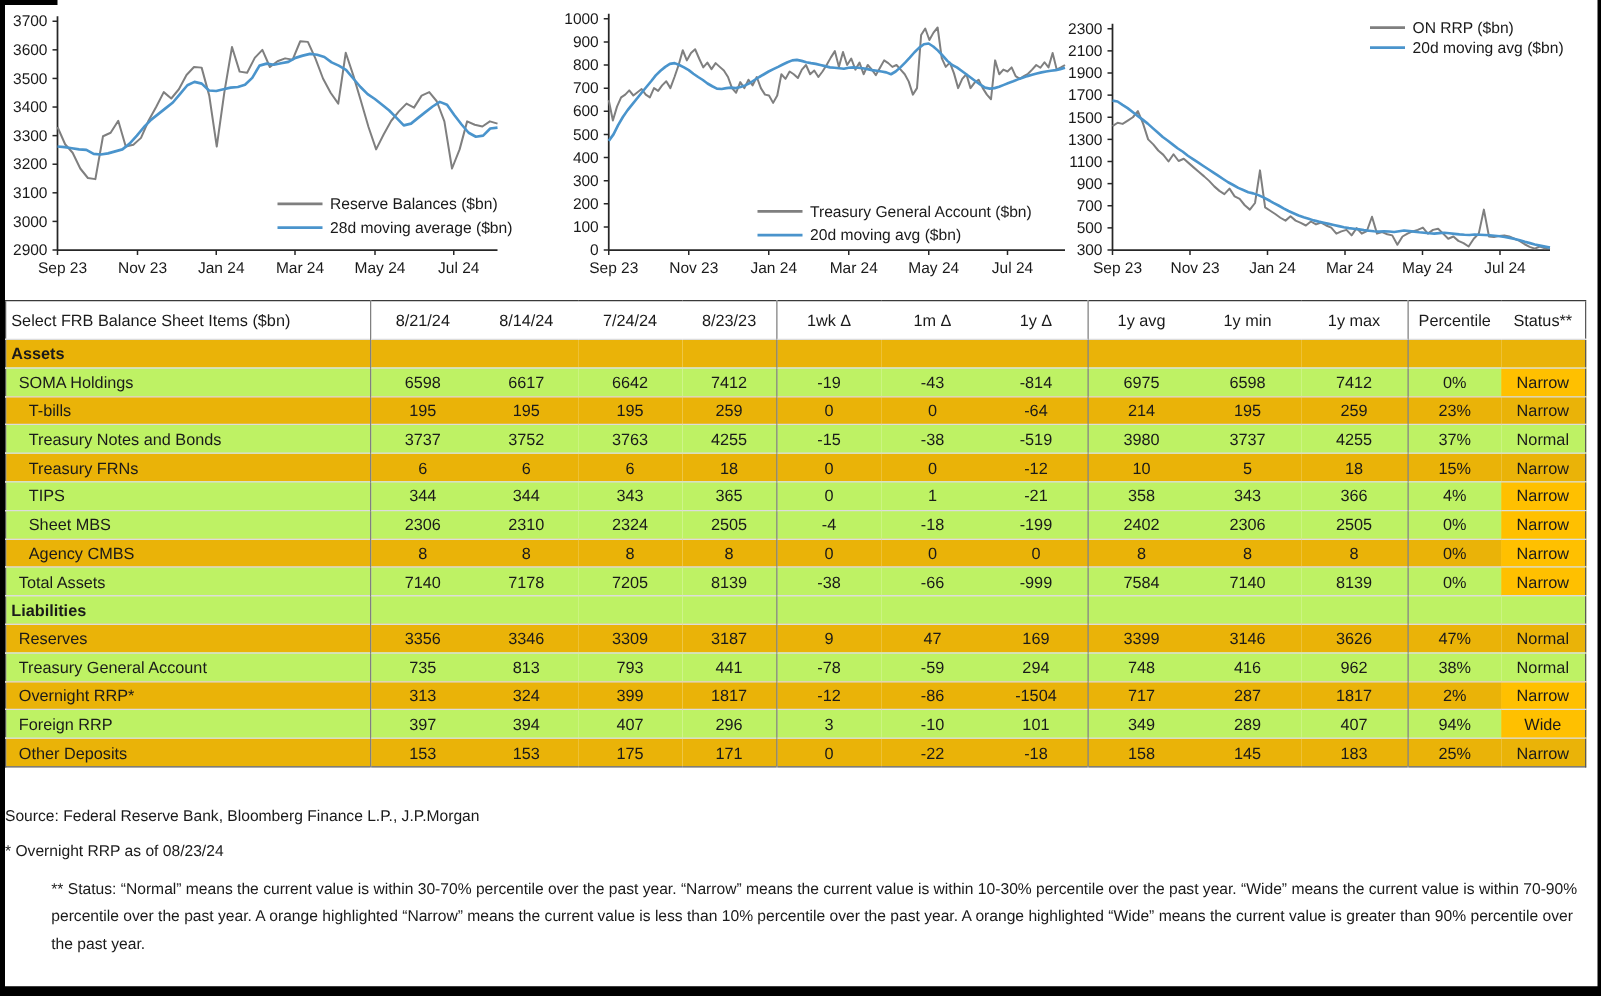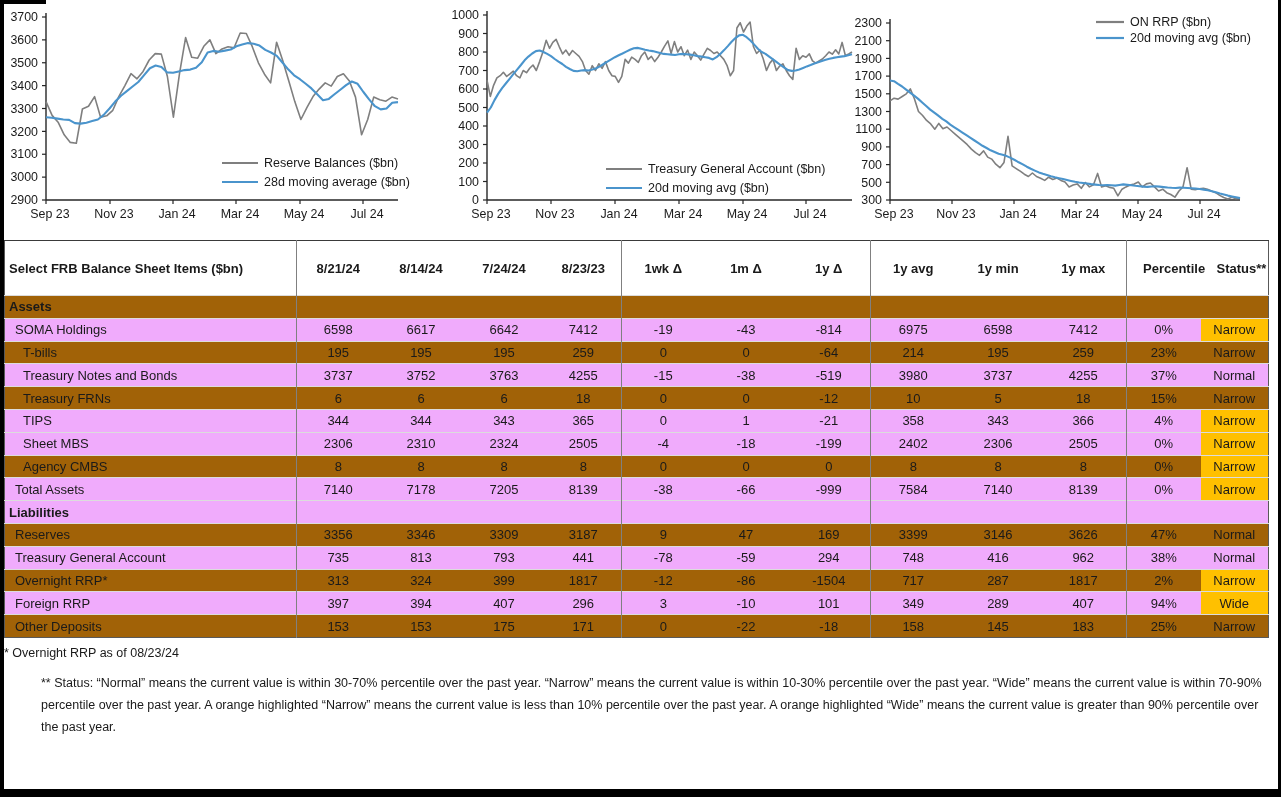--- a/index.html
+++ b/index.html
@@ -8,29 +8,29 @@
   .frame{position:absolute;background:#000;}
   .frame-left{left:0;top:0;width:4px;height:797px;}
   .frame-right{right:0;top:0;width:3px;height:797px;}
   .frame-bottom{left:0;bottom:0;width:1281px;height:8px;}
   .frame-topstub{left:0;top:0;width:46px;height:4px;}
   .charts-row{position:absolute;left:0;top:0;width:1281px;height:234px;}
   .charts-row svg{position:absolute;top:0;}
   svg text{font-family:"Liberation Sans",sans-serif;fill:#1a1a1a;}
   .bs-table{position:absolute;left:4px;top:240px;border-collapse:collapse;table-layout:fixed;
             width:1264px;font-size:13px;border:1px solid #595959;}
-  .bs-table th{font-weight:bold;height:22px;text-align:center;padding:16px;}
+  .bs-table th{font-weight:normal;height:22px;text-align:center;padding:4px;}
   .bs-table td{height:21.8px;padding:0;text-align:center;border-top:1px solid #DCDCDC;}
   .bs-table thead tr{border-top:1.3px solid #3a3a3a;border-bottom:1.3px solid #3a3a3a;}
   .bs-table .label{text-align:left;padding-left:4px;}
   .bs-table .ind1{padding-left:10px;}
   .bs-table .ind2{padding-left:18px;}
   .bs-table .section .label{font-weight:bold;padding-left:4px;}
-  .bs-table tr.blue{background:#f0abfc;}
-  .bs-table tr.white{background:#a16207;}
+  .bs-table tr.blue{background:#bef264;}
+  .bs-table tr.white{background:#eab308;}
   .bs-table td.hl{background:#FFC000;}
   .bs-table .g{border-left:1px solid #808080;}
   .bs-table tr.dark-top{border-top:1.3px solid #3a3a3a;padding-left:32px;}
   .footnotes{position:absolute;left:4px;top:636px;width:1270px;font-size:12.5px;line-height:21px;}
   .footnotes .fline{margin-top:7px;white-space:nowrap;}
   .footnotes .fblock{margin-top:8px;white-space:normal;line-height:22px;padding-left:37px;}
 </style>
 </head>
 <body>
 
@@ -423,20 +423,21 @@
           <td class="g">158</td>
           <td>145</td>
           <td>183</td>
           <td class="g">25%</td>
           <td>Narrow</td>
         </tr>
       </tbody>
   </table>
 
   <div class="footnotes">
+    <div class="fline">Source: Federal Reserve Bank, Bloomberg Finance L.P., J.P.Morgan</div>
     <div class="fline">* Overnight RRP as of 08/23/24</div>
     <div class="fblock">** Status: “Normal” means the current value is within 30-70% percentile over the past year. “Narrow” means the current value is within 10-30% percentile over the past year. “Wide” means the current value is within 70-90% percentile over the past year. A orange highlighted “Narrow” means the current value is less than 10% percentile over the past year. A orange highlighted “Wide” means the current value is greater than 90% percentile over the past year.</div>
   </div>
 
   <div class="frame frame-left"></div>
   <div class="frame frame-right"></div>
   <div class="frame frame-bottom"></div>
   <div class="frame frame-topstub"></div>
 </div>
 

